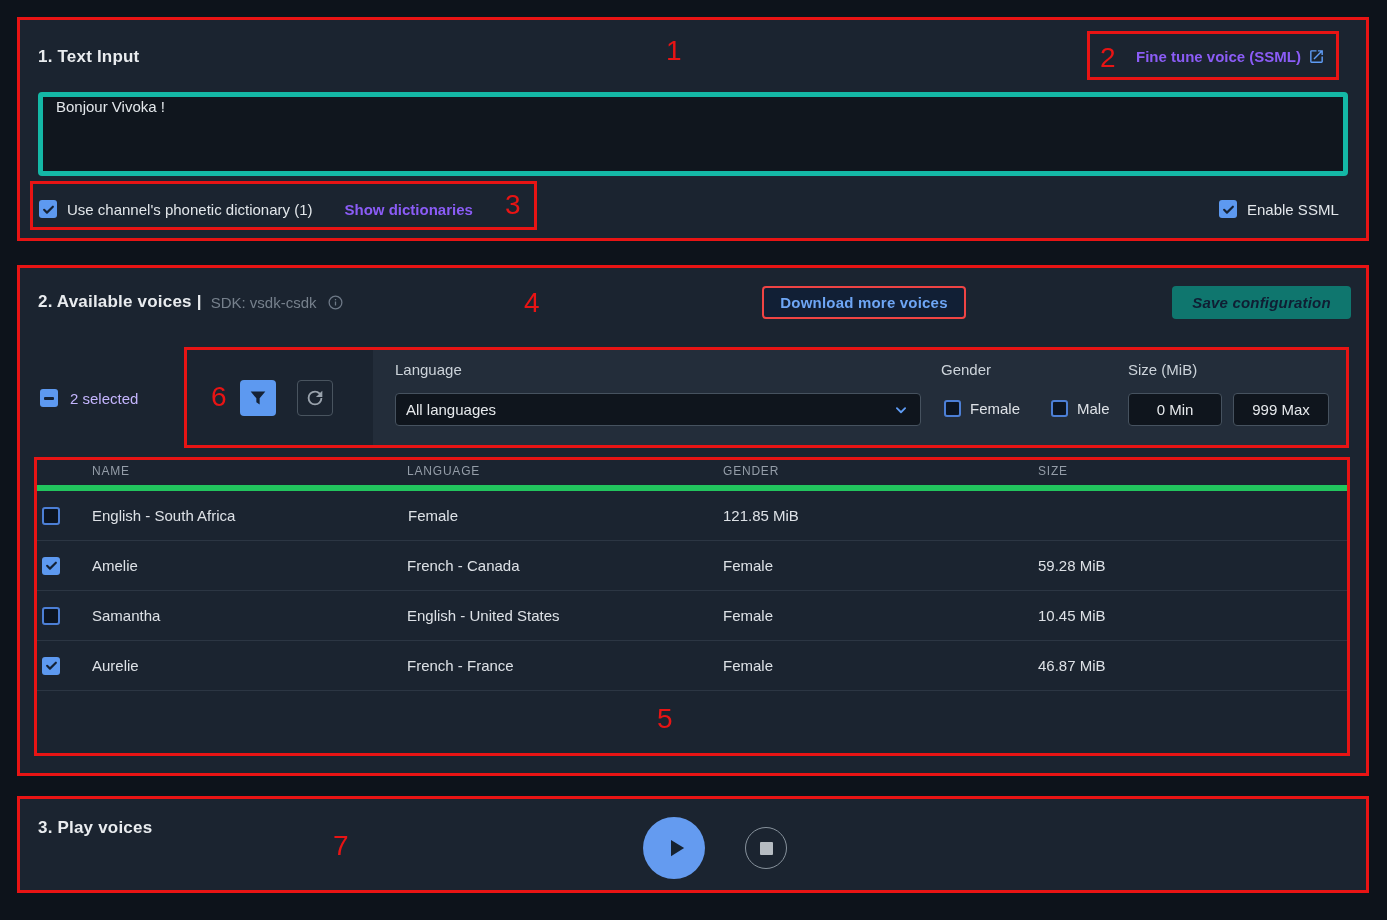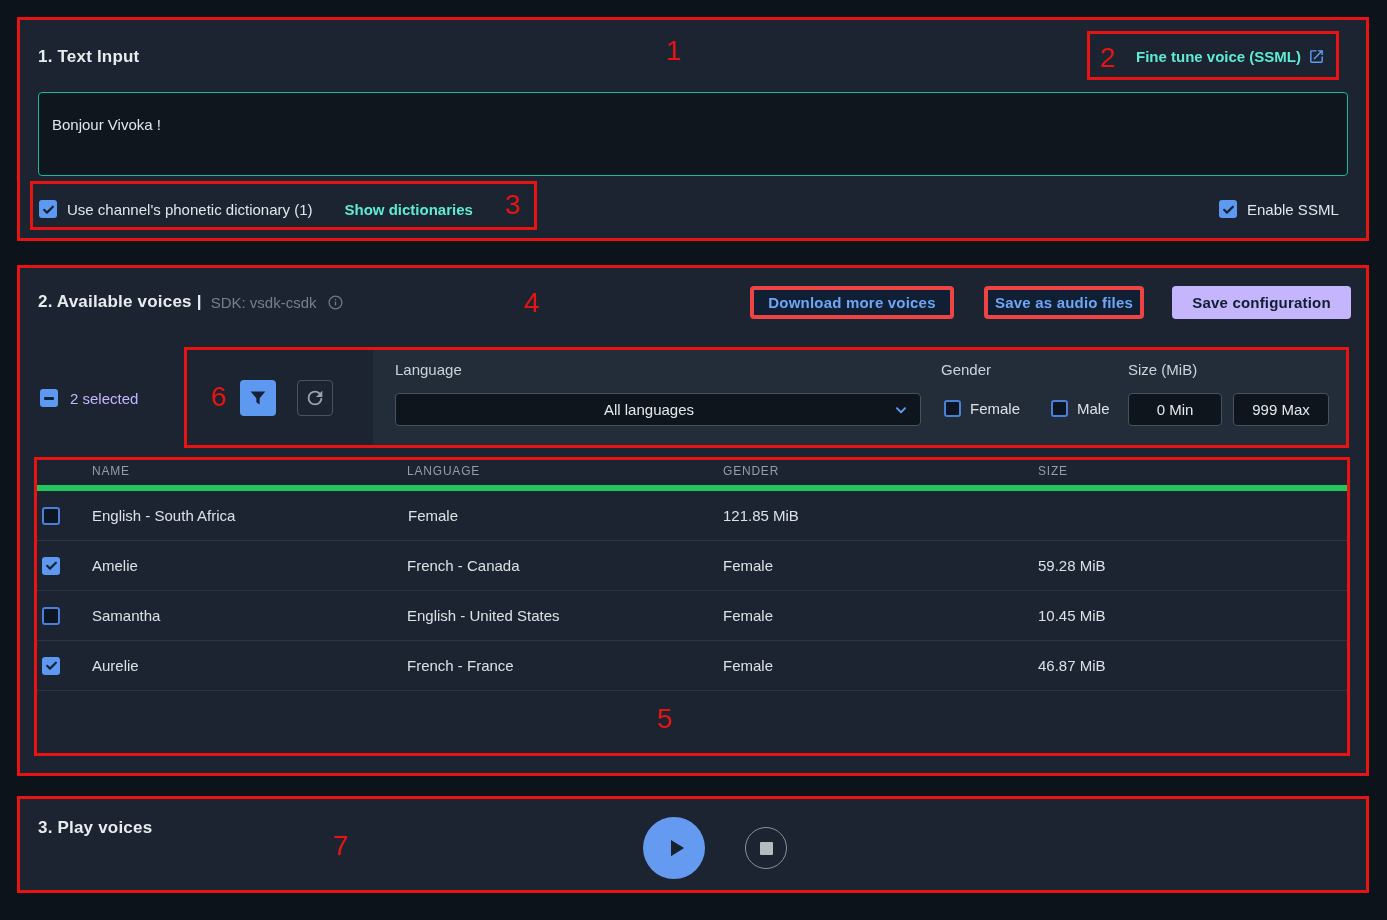--- a/index.html
+++ b/index.html
@@ -23,41 +23,41 @@
   .section-title {
     position:absolute;
     font-size:17px;
     font-weight:700;
     color:#e9ecef;
     letter-spacing:.2px;
   }
   .muted { color:#76808c; font-weight:400; font-size:15px; }
 
   .link {
-    color:#5eead4;
+    color:#8b5cf6;
     font-size:15px;
     font-weight:600;
     cursor:pointer;
     display:inline-flex;
     align-items:center;
     gap:7px;
   }
 
   
   .textarea {
     position:absolute;
     left:21px; top:75px;
     width:1310px; height:84px;
     background:#10161e;
-    border:1px solid #14b8a6;
+    border:5px solid #14b8a6;
     border-radius:4px;
     color:#e3e7eb;
     font-family:"Liberation Sans", sans-serif;
     font-size:15px;
-    padding:22px 13px;
+    padding:0 13px;
     resize:none;
     outline:none;
     line-height:1.35;
   }
 
   
   .cb {
     width:18px; height:18px;
     border-radius:3px;
     background:#5d99f0;
@@ -81,26 +81,28 @@
     height:33px;
     border-radius:4px;
     font-size:15px;
     font-weight:700;
     display:flex; align-items:center; justify-content:center;
     cursor:pointer;
     letter-spacing:.2px;
   }
   .btn.outline {
     background:#111f35;
-    border:4px solid #ef4444;
+    border:2px solid #ef4444;
     color:#6ea6f5;
+    margin-left:12px;
   }
   .btn.solid {
-    background:#c4b5fd;
+    background:#0f766e;
     color:#0f1e33;
+    font-style:italic;
   }
 
   .icon-btn {
     position:absolute;
     width:36px; height:36px;
     border-radius:4px;
     display:flex; align-items:center; justify-content:center;
     cursor:pointer;
   }
   .icon-btn.primary { background:#5d99f0; }
@@ -123,21 +125,20 @@
     position:absolute;
     height:33px;
     background:#0f151d;
     border:1px solid #46525f;
     border-radius:4px;
     display:flex; align-items:center;
     font-size:15px;
     color:#e6e9ec;
     padding:1px 10px;
     cursor:pointer;
-    text-align:center;
   }
   .select .grow { flex:1; }
   .num-input {
     position:absolute;
     height:33px;
     background:#0f151d;
     border:1px solid #46525f;
     border-radius:4px;
     display:flex; align-items:center; justify-content:center;
     font-size:15px;
@@ -260,21 +261,20 @@
     <span style="display:flex; margin-left:2px;">
       <svg width="17" height="17" viewBox="0 0 24 24">
         <circle cx="12" cy="12" r="9" fill="none" stroke="#6e7987" stroke-width="1.8"></circle>
         <rect x="11.1" y="10.6" width="1.8" height="5.6" fill="#6e7987"></rect>
         <rect x="11.1" y="7.1" width="1.8" height="1.8" fill="#6e7987"></rect>
       </svg>
     </span>
   </div>
 
   <div class="btn outline" style="left:733px; top:21px; width:204px;">Download more voices</div>
-  <div class="btn outline" style="left:967px; top:21px; width:160px;">Save as audio files</div>
   <div class="btn solid" style="left:1155px; top:21px; width:179px;">Save configuration</div>
 
   <div class="hrow" style="left:23px; top:124px; height:18px; gap:12px;">
     <div class="cb">
       <div class="dash"></div>
     </div>
     <span style="font-size:15px; color:#c4b5fd;">2 selected</span>
   </div>
 
   <div class="icon-btn primary" style="left:223px; top:115px;">

